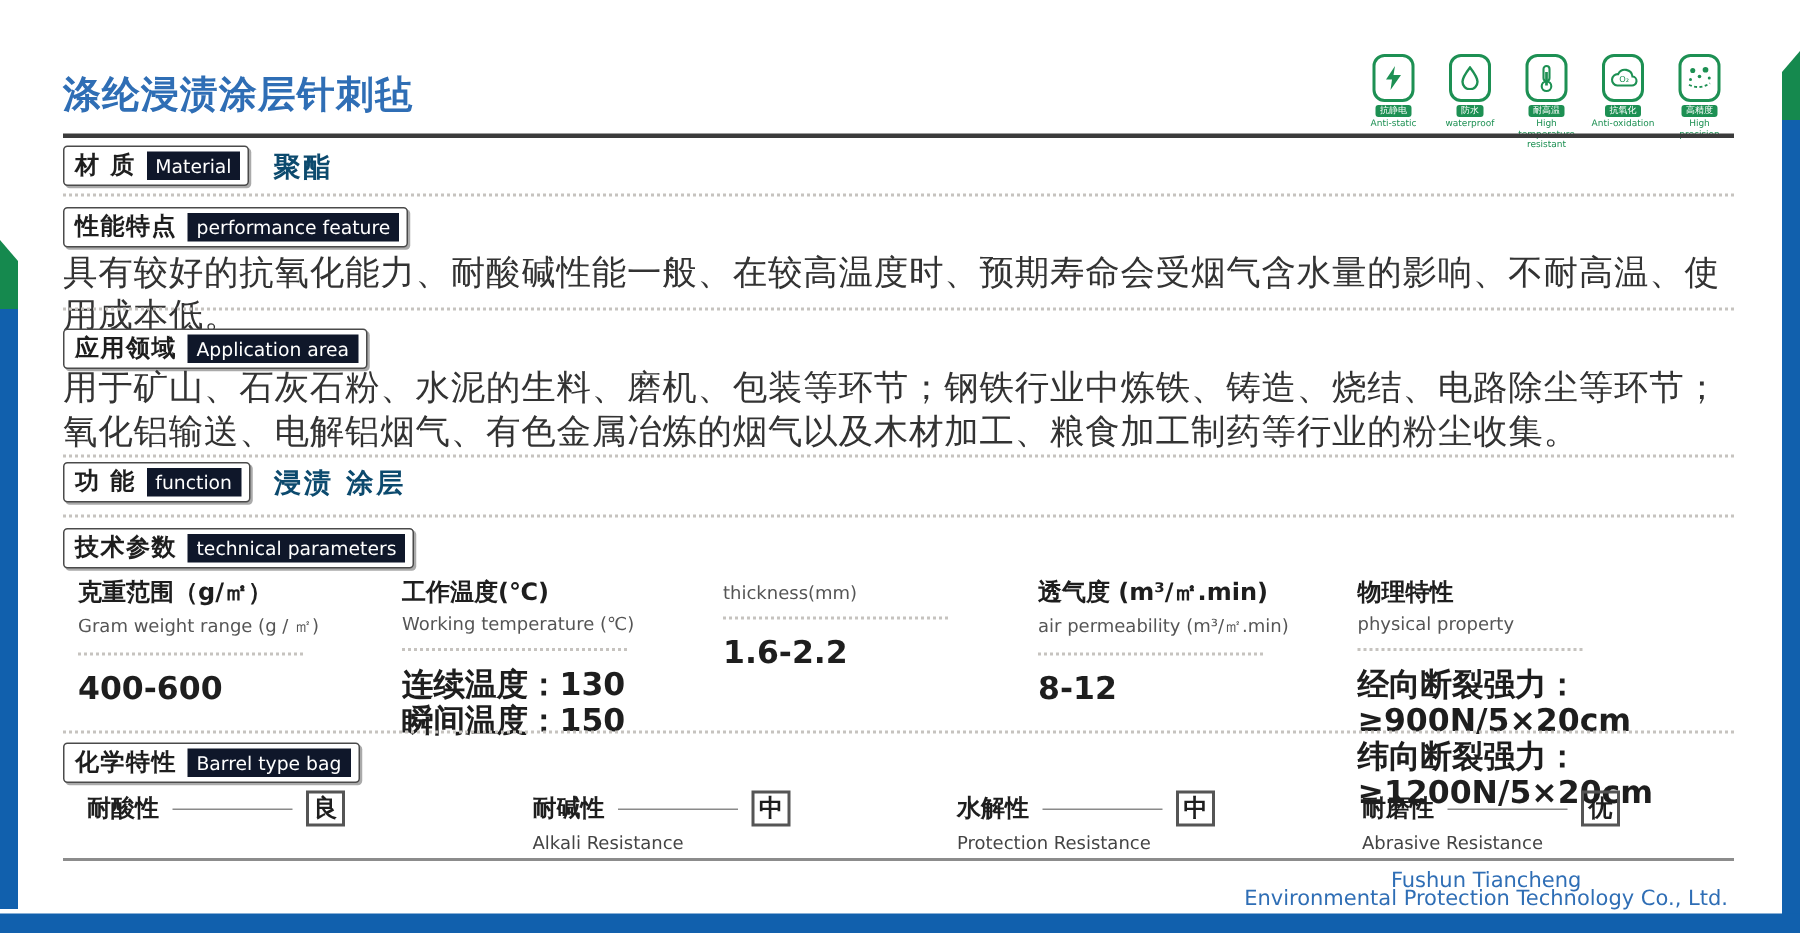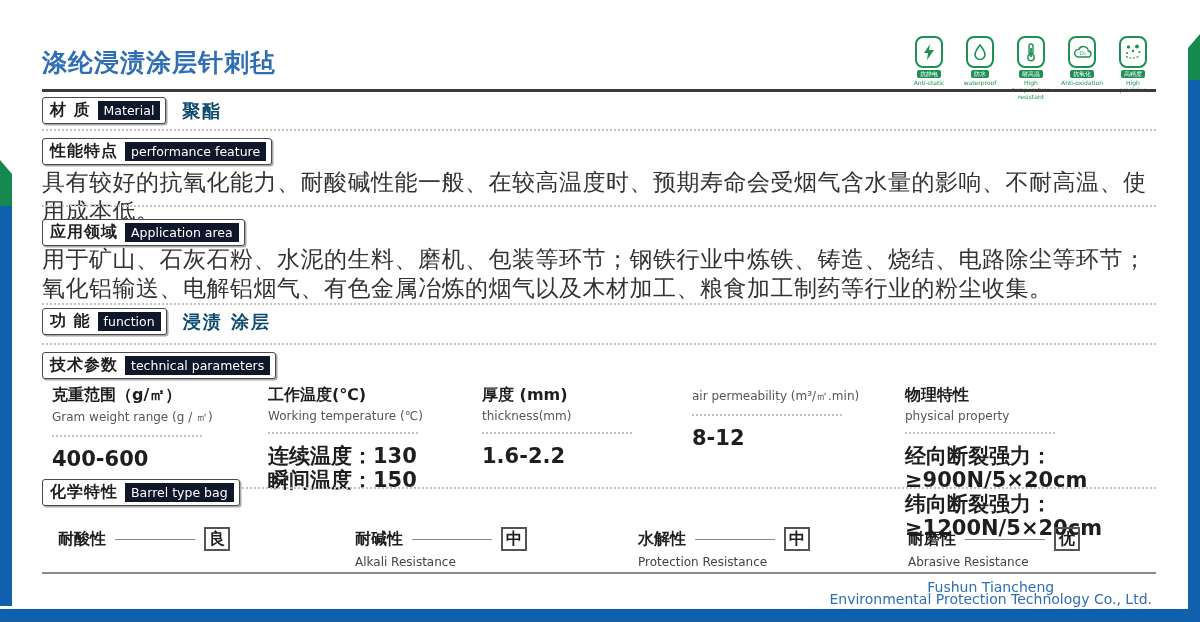--- a/index.html
+++ b/index.html
@@ -183,44 +183,44 @@
       <div class="tval"></div>
     </div>
     <div class="tcol">
       <div class="tcn">工作温度(℃)</div>
       <div class="ten">Working temperature (℃)</div>
       <div class="tdots"></div>
       <div class="tval">连续温度：130</div>
       <div class="tval">瞬间温度：150</div>
     </div>
     <div class="tcol">
-      <div class="tcn">厚度 (mm)</div>
       <div class="ten">thickness(mm)</div>
       <div class="tdots"></div>
       <div class="tval">1.6-2.2</div>
       <div class="tval"></div>
     </div>
     <div class="tcol">
+      <div class="tcn">透气度 (m³/㎡.min)</div>
       <div class="ten">air permeability  (m³/㎡.min)</div>
       <div class="tdots"></div>
       <div class="tval">8-12</div>
       <div class="tval"></div>
     </div>
     <div class="tcol">
       <div class="tcn">物理特性</div>
       <div class="ten">physical property</div>
       <div class="tdots"></div>
       <div class="tval">经向断裂强力：≥900N/5×20cm</div>
       <div class="tval">纬向断裂强力：≥1200N/5×20cm</div>
     </div>
   </div>
 
   <div class="divider" style="top:487px;"></div>
 
-  <div class="secrow" style="top:479px;">
+  <div class="secrow" style="top:495px;">
     <div class="seclabel">
       <span class="cn">化学特性</span>
       <span class="badge">Barrel type bag</span>
     </div>
   </div>
 
   <div class="chemgrid">
     <div class="citem">
       <div class="crow">
         <span class="cname">耐酸性</span>

